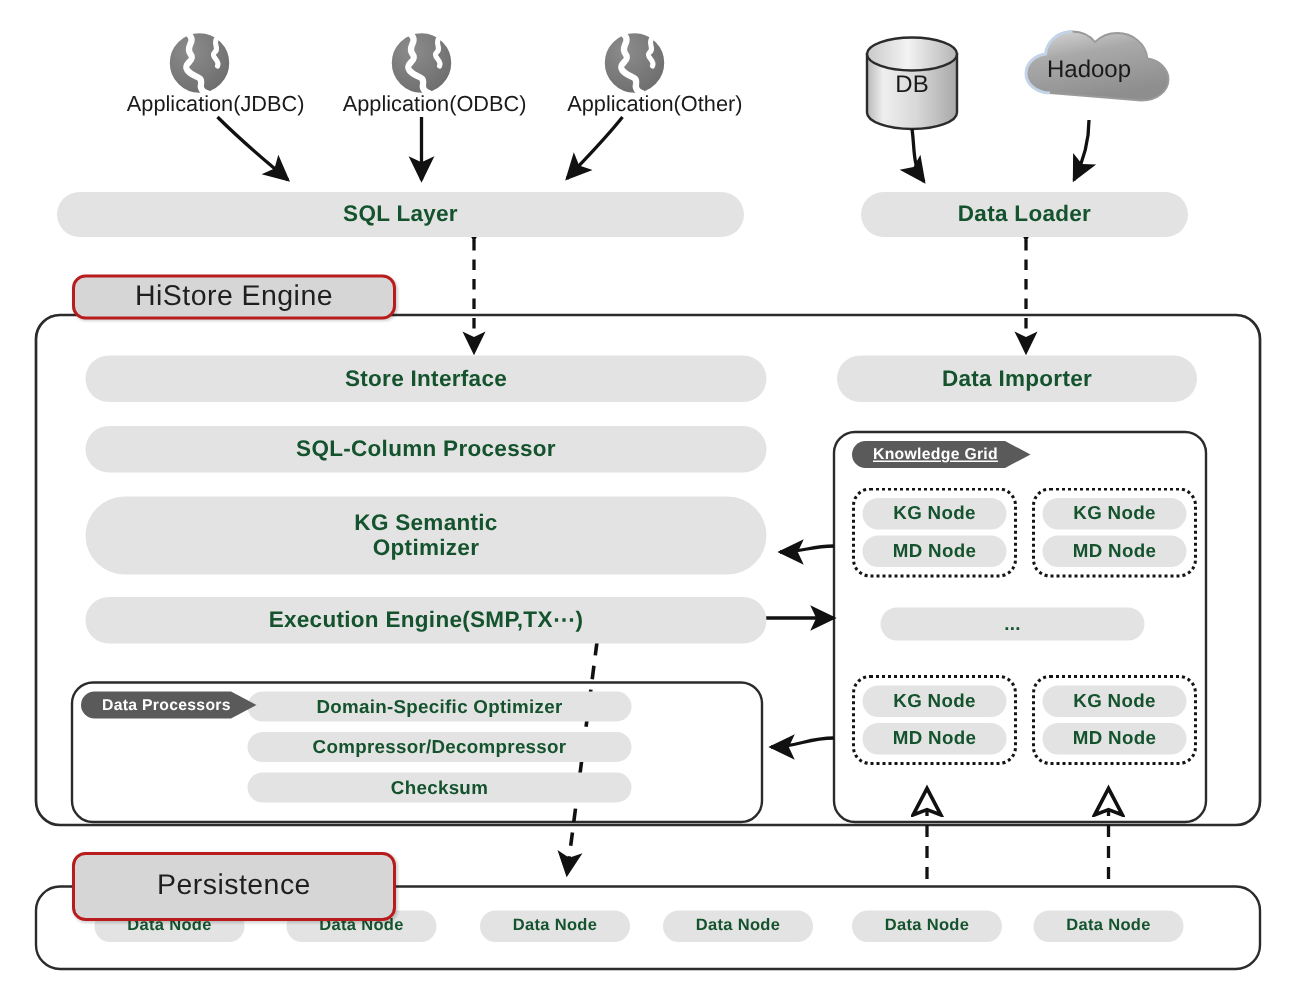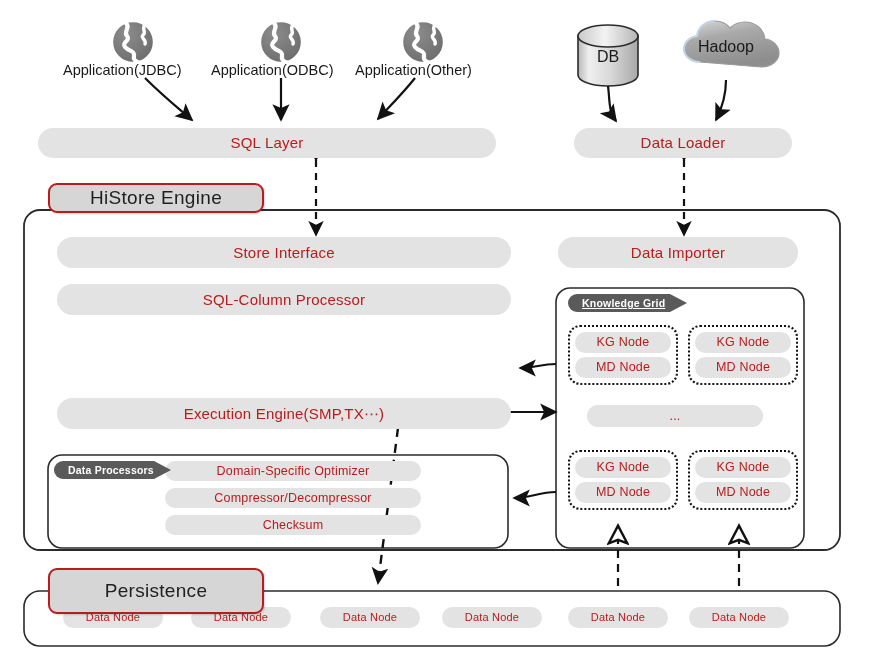--- a/index.html
+++ b/index.html
@@ -24,30 +24,31 @@
 
   
   .abs { position: absolute; box-sizing: border-box; }
 
   
   .pill {
     position: absolute;
     box-sizing: border-box;
     background: #e3e3e3;
     border-radius: 999px;
-    color: #b91c1c;
+    color: #14532d;
     display: flex;
     align-items: center;
     justify-content: center;
     text-align: center;
     font-size: 15px;
     line-height: 1.15;
     letter-spacing: .2px;
     white-space: pre-line;
     user-select: none;
+    font-weight: bold;
   }
   .pill.small { font-size: 12.5px; }
   .pill.tiny  { font-size: 11px; }
 
   
   .dotgroup {
     position: absolute;
     box-sizing: border-box;
     border: 2.4px dotted #141414;
     border-radius: 12px;
@@ -93,21 +94,21 @@
     top: 0;
     width: 0; height: 0;
     border-top: 9px solid transparent;
     border-bottom: 9px solid transparent;
     border-left: 17px solid #5a5a5a;
   }
 
   
   .applabel {
     position: absolute;
-    text-align: left;
+    text-align: right;
     font-size: 14.5px;
     color: #1a1a1a;
     white-space: nowrap;
   }
 
   .shape-label {
     position: absolute;
     display: flex;
     align-items: center;
     justify-content: center;
@@ -228,20 +229,22 @@
   <div class="shape-label" style="left:578px; top:43px; width:60px; height:28px;">DB</div>
   <div class="shape-label" style="left:686px; top:33px; width:80px; height:28px;">Hadoop</div>
 
   <div class="pill" style="left:38px; top:128px; width:458px; height:30px;">SQL Layer</div>
   <div class="pill" style="left:574px; top:128px; width:218px; height:30px;">Data Loader</div>
 
   <div class="tab" style="left:48px; top:183px; width:216px; height:30px;">HiStore Engine</div>
 
   <div class="pill" style="left:57px; top:237px; width:454px; height:31px;">Store Interface</div>
   <div class="pill" style="left:57px; top:284px; width:454px; height:31px;">SQL-Column Processor</div>
+  <div class="pill" style="left:57px; top:331px; width:454px; height:52px;">KG  Semantic
+Optimizer</div>
   <div class="pill" style="left:57px; top:398px; width:454px; height:31px;">Execution Engine(SMP,TX⋯)</div>
 
   <div class="ribbon" style="left:54px; top:461px; width:100px; height:18px;text-align:center;">Data Processors</div>
   <div class="pill small" style="left:165px; top:461px; width:256px; height:20px;">Domain-Specific Optimizer</div>
   <div class="pill small" style="left:165px; top:488px; width:256px; height:20px;">Compressor/Decompressor</div>
   <div class="pill small" style="left:165px; top:515px; width:256px; height:20px;">Checksum</div>
 
   <div class="pill" style="left:558px; top:237px; width:240px; height:31px;">Data Importer</div>
 
   <div class="ribbon" style="left:568px; top:294px; width:102px; height:18px;text-decoration:underline;">Knowledge Grid</div>

